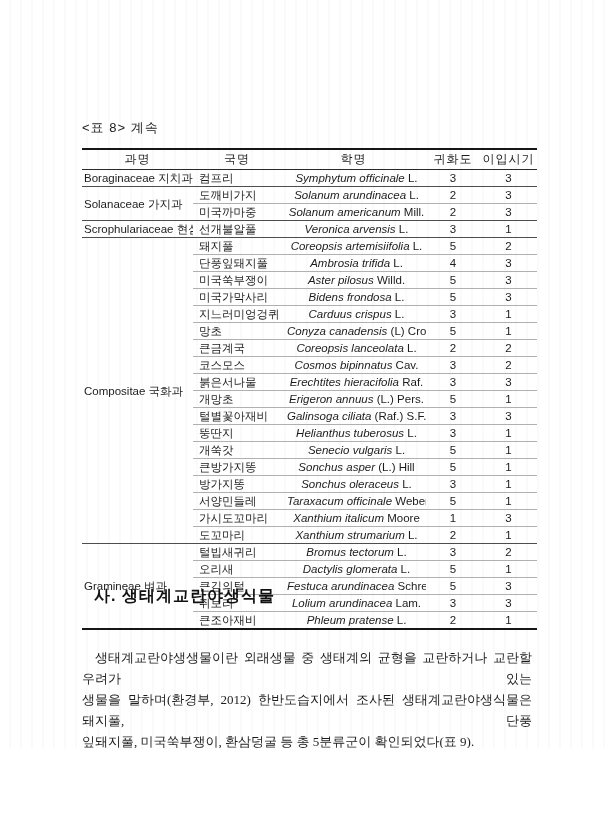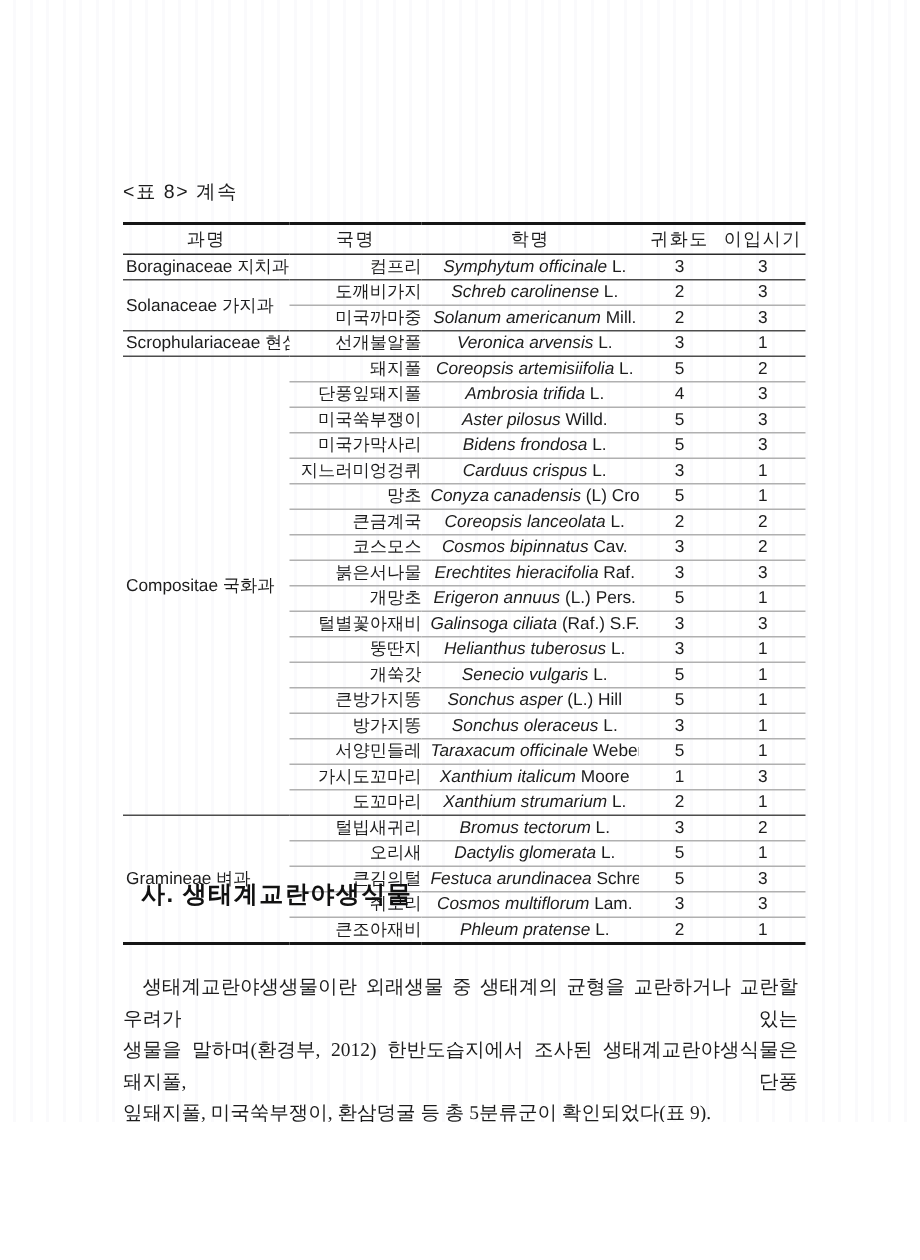--- a/index.html
+++ b/index.html
@@ -47,21 +47,21 @@
   }
   .doc-table td {
     height: 16px; padding: 0 0 0 6px;
     vertical-align: middle;
     white-space: nowrap; overflow: hidden;
     line-height: 16px;
   }
   .doc-table tbody { border-top: 1px solid #4d4d4d; }
   .doc-table tbody tr + tr td { border-top: 1px solid #b0b0b0; }
   .doc-table td.fam { text-align: left; padding: 0 2px; }
-  .doc-table td.kor { text-align: right; }
+  .doc-table td.kor { text-align: left; }
   .doc-table td.sci { text-align: center; }
   .doc-table td.sci i { font-style: italic; }
   .doc-table td.num { text-align: center; padding: 0; }
   .section-heading {
     position: absolute; left: 94px; top: 586px;
     font-size: 16px; font-weight: bold; color: #111;
     letter-spacing: 1px;
   }
   .paragraph {
     position: absolute; left: 82px; top: 647px;
@@ -114,21 +114,21 @@
           <td class="kor">컴프리</td>
           <td class="sci"><i>Symphytum officinale</i> L.</td>
           <td class="num">3</td>
           <td class="num">3</td>
         </tr>
       </tbody>
       <tbody>
         <tr>
           <td class="fam" rowspan="2">Solanaceae 가지과</td>
           <td class="kor">도깨비가지</td>
-          <td class="sci"><i>Schreb carolinense</i> L.</td>
+          <td class="sci"><i>Solanum arundinacea</i> L.</td>
           <td class="num">2</td>
           <td class="num">3</td>
         </tr>
         <tr>
           <td class="kor">미국까마중</td>
           <td class="sci"><i>Solanum americanum</i> Mill.</td>
           <td class="num">2</td>
           <td class="num">3</td>
         </tr>
       </tbody>
@@ -267,21 +267,21 @@
           <td class="num">1</td>
         </tr>
         <tr>
           <td class="kor">큰김의털</td>
           <td class="sci"><i>Festuca arundinacea</i> Schreb.</td>
           <td class="num">5</td>
           <td class="num">3</td>
         </tr>
         <tr>
           <td class="kor">쥐보리</td>
-          <td class="sci"><i>Cosmos multiflorum</i> Lam.</td>
+          <td class="sci"><i>Lolium arundinacea</i> Lam.</td>
           <td class="num">3</td>
           <td class="num">3</td>
         </tr>
         <tr>
           <td class="kor">큰조아재비</td>
           <td class="sci"><i>Phleum pratense</i> L.</td>
           <td class="num">2</td>
           <td class="num">1</td>
         </tr>
       </tbody>

